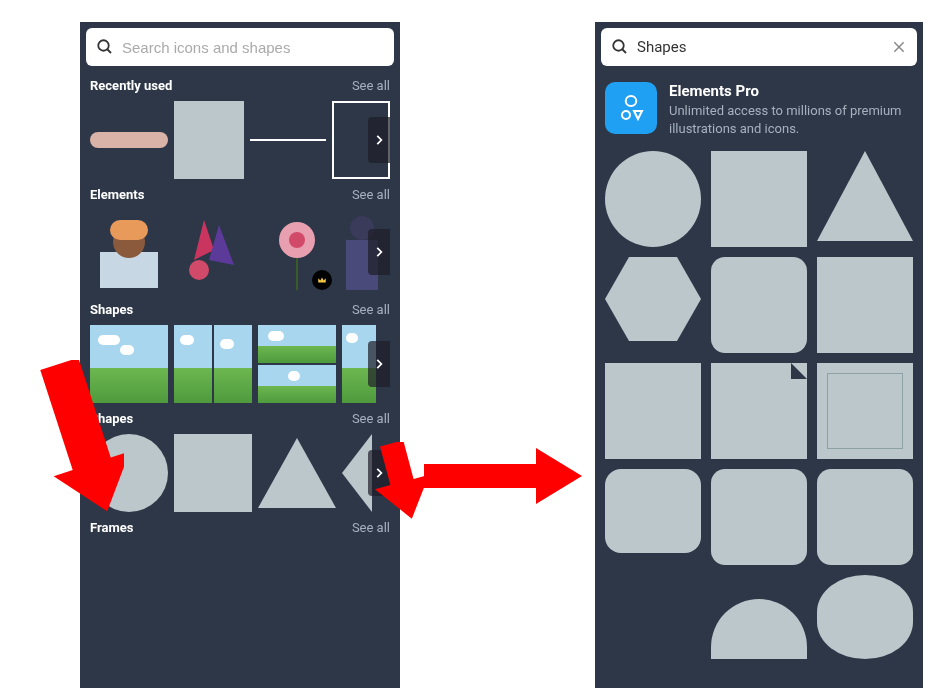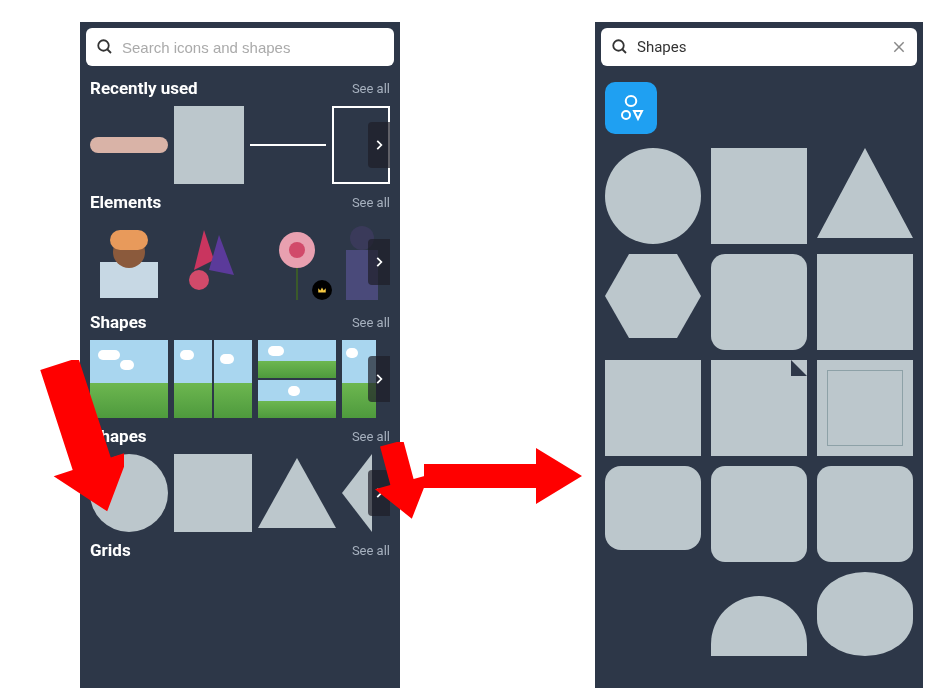--- a/index.html
+++ b/index.html
@@ -41,21 +41,21 @@
     .search-box .val { color: #333; font-size: 15px; flex: 1; }
     .search-box svg { flex-shrink: 0; }
 
     .section { padding: 6px 10px 2px 10px; }
     .sec-header {
       display: flex;
       justify-content: space-between;
       align-items: center;
       margin-bottom: 8px;
     }
-    .sec-title { font-weight: 700; font-size: 17px; }
+    .sec-title { font-weight: 700; font-size: 13px; }
     .see-all { color: #a6b0be; font-size: 13px; cursor: pointer; }
     .row {
       display: flex;
       gap: 6px;
       align-items: center;
       position: relative;
       overflow: hidden;
       height: 78px;
     }
     .next-btn {
@@ -263,21 +263,21 @@
       <div class="next-btn">
         <svg width="14" height="14" viewBox="0 0 24 24" fill="none" stroke="#fff" stroke-width="3">
             <polyline points="9 5 16 12 9 19"></polyline>
           </svg>
       </div>
     </div>
   </div>
 
   <div class="section">
     <div class="sec-header">
-      <span class="sec-title">Grids</span>
+      <span class="sec-title">Frames</span>
       <span class="see-all">See all</span>
     </div>
   </div>
 </div>
 
 <div class="panel panel-right">
   <div class="search-box">
     <svg width="18" height="18" viewBox="0 0 24 24" fill="none" stroke="#333" stroke-width="2.4">
         <circle cx="10" cy="10" r="7"></circle>
         <line x1="20" y1="20" x2="15" y2="15"></line>
@@ -289,20 +289,24 @@
       </svg>
   </div>
 
   <div class="promo">
     <div class="promo-icon">
       <svg width="30" height="30" viewBox="0 0 30 30" fill="none" stroke="#fff" stroke-width="2">
           <path d="M 15 3 C 22 3 22 13 15 13 C 8 13 8 3 15 3 Z"></path>
           <circle cx="10" cy="22" r="4"></circle>
           <path d="M 18 18 L 26 18 L 22 26 Z"></path>
         </svg>
+    </div>
+    <div class="promo-txt">
+      <div class="promo-title">Elements Pro</div>
+      <div class="promo-sub">Unlimited access to millions of premium illustrations and icons.</div>
     </div>
   </div>
 
   <div class="shape-grid">
     <div class="shape r-circle"></div>
     <div class="shape r-square"></div>
     <div class="r-triangle"></div>
     <div class="shape r-hexagon"></div>
     <div class="shape r-round"></div>
     <div class="shape r-square"></div>

